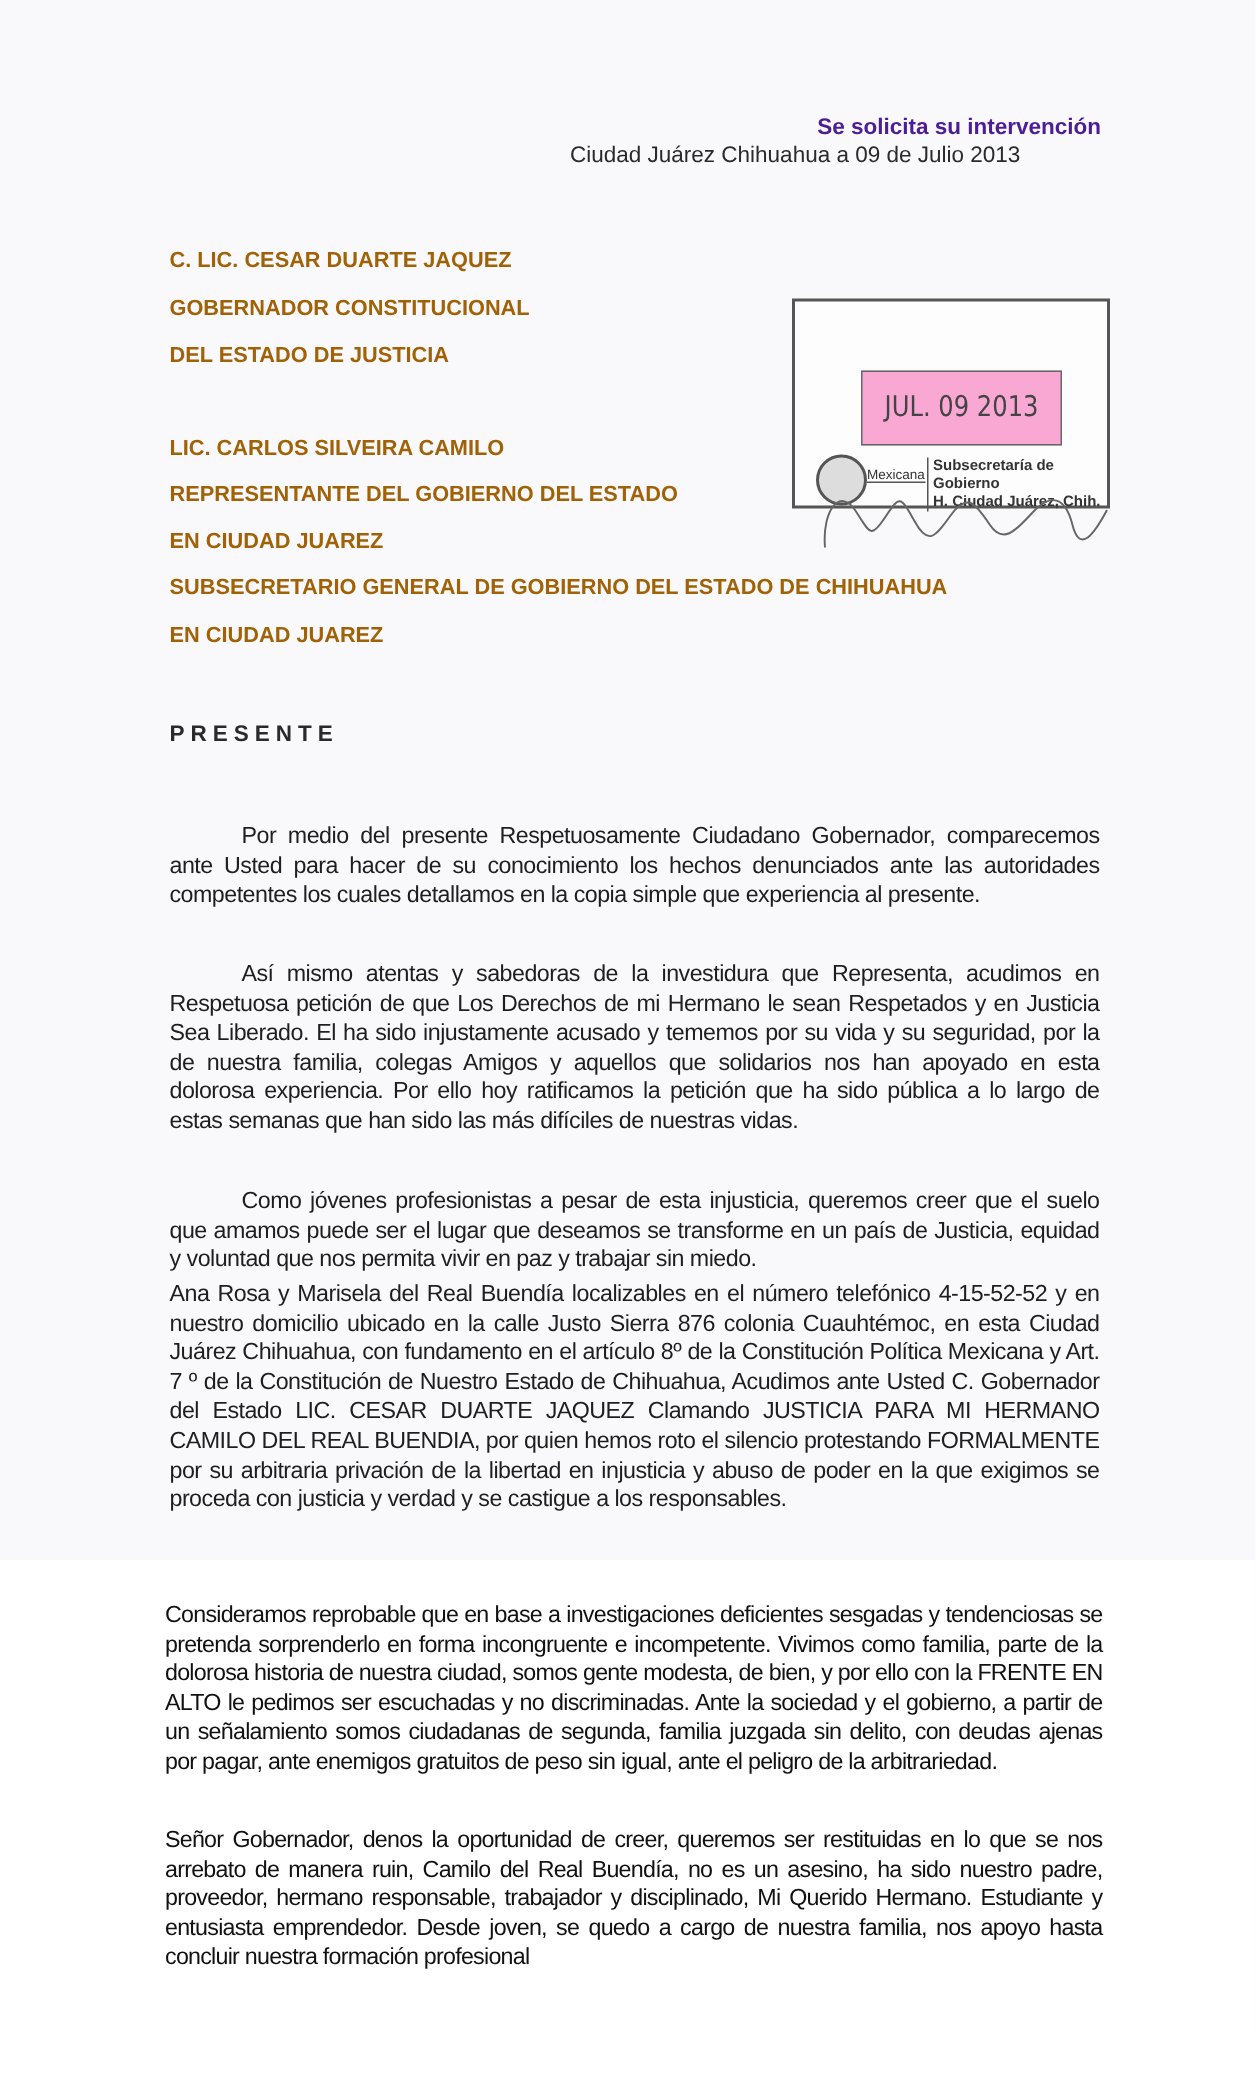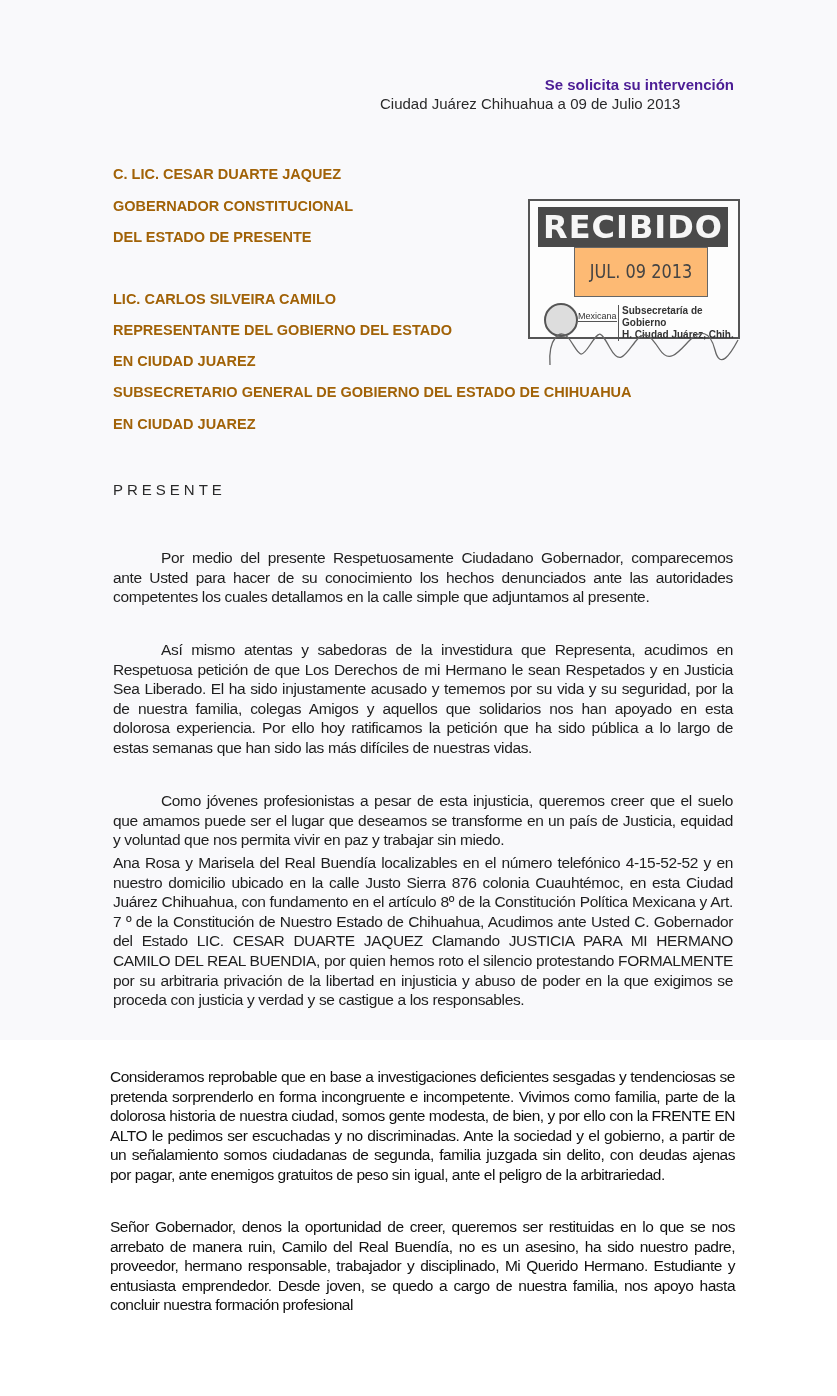--- a/index.html
+++ b/index.html
@@ -19,21 +19,21 @@
   }
   .date {
     left: 380px; top: 95px; width: 354px; text-align: left;
     font-size: 15px; color: #2a2a2a;
   }
   .addr {
     left: 113px; font-weight: bold; font-size: 14.5px; color: #a16207;
     white-space: nowrap;
   }
   .presente {
-    left: 113px; top: 481px; font-weight: normal; font-size: 15px;
+    left: 113px; top: 481px; font-weight: bold; font-size: 15px;
     letter-spacing: 4px; color: #2a2a2a;
   }
   .para {
     left: 113px; width: 620px; font-size: 15.5px; line-height: 19.6px;
     text-align: justify; color: #1e1e1e;
     font-family: "Liberation Sans Narrow", "Liberation Sans", sans-serif;
     letter-spacing: -0.35px;
   }
   .para.indent { text-indent: 48px; }
   .para2 {
@@ -47,21 +47,21 @@
     border: 2px solid #555; background: rgba(255,255,255,0.6);
   }
   .stamp-title {
     position: absolute; left: 8px; top: 6px; width: 190px; height: 40px;
     background: #4a4a4a; color: #f6f6f6; font-weight: bold; font-size: 32px;
     line-height: 40px; text-align: center; letter-spacing: 1px;
     font-family: "DejaVu Sans", sans-serif;
   }
   .stamp-datebox {
     position: absolute; left: 44px; top: 46px; width: 132px; height: 48px;
-    border: 1.5px solid #666; background: #fdba74;
+    border: 1.5px solid #666; background: #f9a8d4;
   }
   .stamp-date {
     position: absolute; left: 0; top: 12px; width: 100%; text-align: center;
     font-size: 19px; color: #444; font-family: "DejaVu Sans", sans-serif;
     transform: scaleX(0.85);
   }
   .stamp-seal {
     position: absolute; left: 14px; top: 102px; width: 30px; height: 30px;
     border-radius: 50%; border: 2px solid #555; background: #ddd;
   }
@@ -81,44 +81,43 @@
 </head>
 <body>
 
 <div class="scan"></div>
 
 <div class="abs subject">Se solicita su intervención</div>
 <div class="abs date">Ciudad Juárez Chihuahua a 09 de Julio 2013</div>
 
 <div class="abs addr" style="top:166px">C. LIC. CESAR DUARTE JAQUEZ</div>
 <div class="abs addr" style="top:198px">GOBERNADOR CONSTITUCIONAL</div>
-<div class="abs addr" style="top:229px">DEL ESTADO DE PRESENTE</div>
+<div class="abs addr" style="top:229px">DEL ESTADO DE JUSTICIA</div>
 <div class="abs addr" style="top:291px">LIC. CARLOS SILVEIRA CAMILO</div>
 <div class="abs addr" style="top:322px">REPRESENTANTE DEL GOBIERNO DEL ESTADO</div>
 <div class="abs addr" style="top:353px">EN CIUDAD JUAREZ</div>
 <div class="abs addr" style="top:384px">SUBSECRETARIO GENERAL DE GOBIERNO DEL ESTADO DE CHIHUAHUA</div>
 <div class="abs addr" style="top:416px">EN CIUDAD JUAREZ</div>
 
 <div class="abs stamp">
-  <div class="stamp-title">RECIBIDO</div>
   <div class="stamp-datebox">
     <div class="stamp-date">JUL. 09 2013</div>
   </div>
   <div class="stamp-seal"></div>
   <div class="stamp-brand">Mexicana</div>
   <div class="stamp-office">
     <b>Subsecretaría de Gobierno</b><br>
     <b>H. Ciudad Juárez, Chih.</b>
   </div>
 </div>
 <svg class="abs signature" viewBox="0 0 200 50">
   <path d="M10 45 C 8 20, 20 5, 30 20 S 40 40, 50 25 S 60 10, 70 28 S 85 35, 95 22 S 110 15, 120 30 S 140 30, 150 20 S 170 10, 175 30 S 190 35, 198 20" stroke="#666" stroke-width="1.3" fill="none"></path>
 </svg>
 
 <div class="abs presente">PRESENTE</div>
 
-<div class="abs para indent" style="top:548px">Por medio del presente Respetuosamente Ciudadano Gobernador, comparecemos ante Usted para hacer de su conocimiento los hechos denunciados ante las autoridades competentes los cuales detallamos en la calle simple que adjuntamos al presente.</div>
+<div class="abs para indent" style="top:548px">Por medio del presente Respetuosamente Ciudadano Gobernador, comparecemos ante Usted para hacer de su conocimiento los hechos denunciados ante las autoridades competentes los cuales detallamos en la copia simple que experiencia al presente.</div>
 <div class="abs para indent" style="top:640px">Así mismo atentas y sabedoras de la investidura que Representa, acudimos en Respetuosa petición  de que Los Derechos de mi Hermano le sean Respetados y en Justicia Sea Liberado. El ha sido injustamente acusado y tememos por su vida y su seguridad, por la de nuestra familia, colegas Amigos y aquellos que solidarios nos han apoyado en esta dolorosa experiencia. Por ello hoy ratificamos la petición que ha sido pública a lo largo de estas semanas que han sido las más difíciles de nuestras vidas.</div>
 <div class="abs para indent" style="top:791px">Como jóvenes profesionistas a pesar de esta injusticia, queremos creer que el suelo que amamos puede ser el lugar que deseamos se transforme en un país de Justicia, equidad y voluntad que nos permita vivir en paz y trabajar sin miedo.</div>
 <div class="abs para" style="top:853px">Ana Rosa y Marisela del Real Buendía localizables en el número telefónico 4-15-52-52 y en nuestro domicilio ubicado en la calle Justo Sierra 876 colonia Cuauhtémoc, en esta Ciudad Juárez Chihuahua,  con fundamento en el artículo 8º de la Constitución Política Mexicana y Art. 7 º de la Constitución de Nuestro Estado de Chihuahua,  Acudimos ante Usted C.  Gobernador del Estado LIC. CESAR DUARTE JAQUEZ Clamando JUSTICIA PARA MI HERMANO CAMILO DEL REAL BUENDIA, por quien hemos roto el silencio  protestando FORMALMENTE  por su arbitraria privación de la libertad en injusticia y abuso de poder en la que exigimos se proceda con justicia y verdad y se castigue a los responsables.</div>
 
 <div class="abs para2" style="top:1067px">Consideramos reprobable que en base a investigaciones deficientes sesgadas y tendenciosas se pretenda sorprenderlo en forma incongruente e incompetente. Vivimos como familia, parte de la dolorosa historia de nuestra ciudad, somos gente modesta, de bien, y por ello con la FRENTE EN ALTO le pedimos ser escuchadas y no discriminadas. Ante la sociedad y el gobierno, a partir de un señalamiento somos ciudadanas de segunda, familia juzgada sin delito, con deudas ajenas por pagar, ante enemigos gratuitos de peso sin igual, ante el peligro de la arbitrariedad.</div>
 <div class="abs para2" style="top:1217px">Señor Gobernador, denos la oportunidad de creer, queremos ser restituidas en lo que se nos arrebato de manera ruin, Camilo del Real Buendía, no es un asesino, ha sido nuestro padre, proveedor, hermano responsable, trabajador y disciplinado, Mi Querido Hermano. Estudiante y entusiasta emprendedor. Desde joven, se quedo a cargo de nuestra familia, nos apoyo hasta concluir nuestra formación profesional</div>
 
 </body></html>

